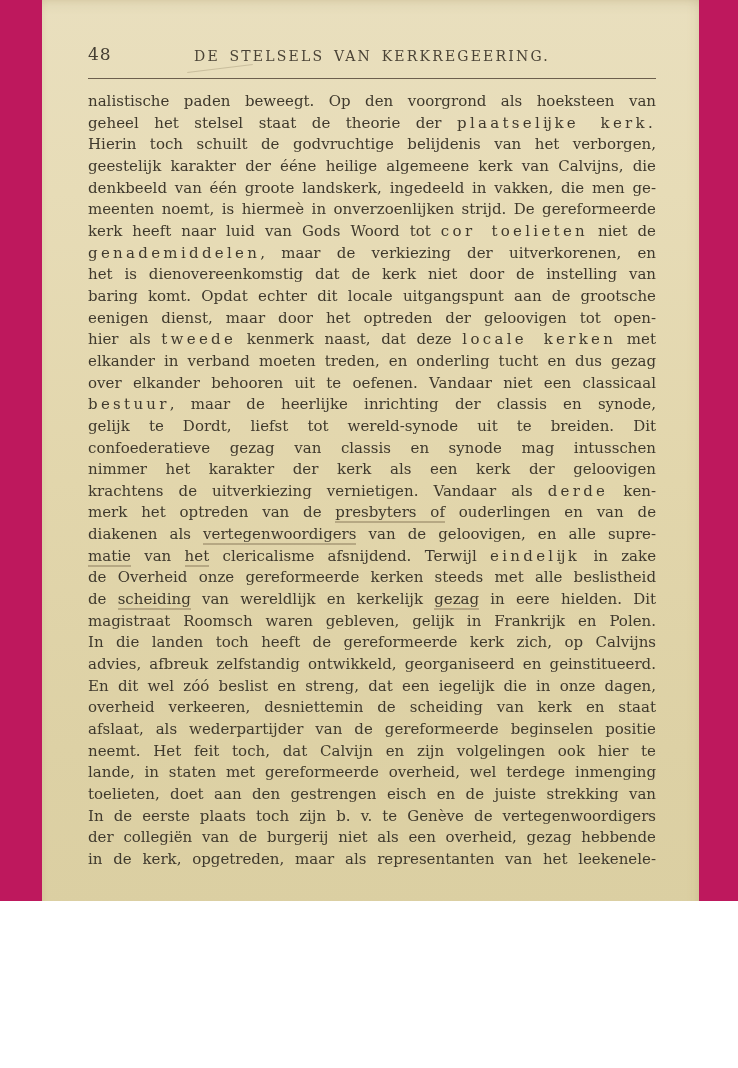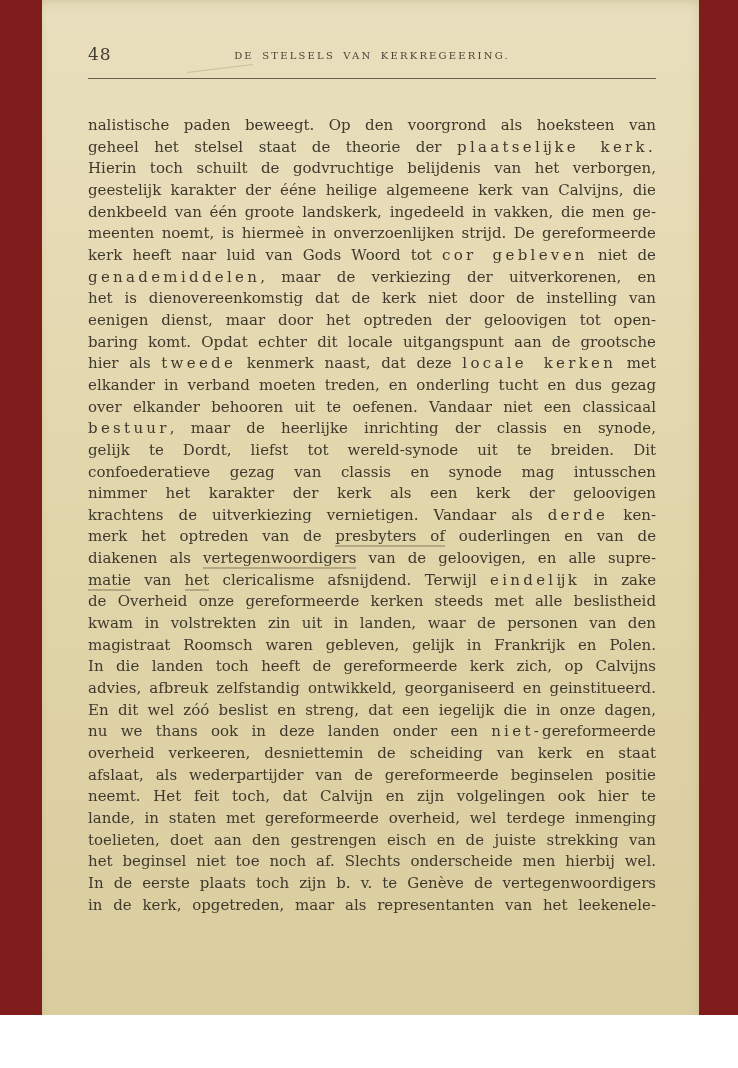--- a/index.html
+++ b/index.html
@@ -3,22 +3,22 @@
 <meta charset="utf-8">
 <style>
   html, body {
     margin: 0;
     padding: 0;
     background: #ffffff;
   }
   .scan {
     position: relative;
     width: 738px;
-    height: 1015px;
-    background: #7f1d1d;
+    height: 901px;
+    background: #be185d;
     overflow: hidden;
     font-family: "DejaVu Serif", serif;
   }
   .paper {
     position: absolute;
     left: 42px;
     top: 0;
     width: 657px;
     height: 1068px;
     background: linear-gradient(180deg, #e9dfbe 0%, #e7dcb7 18%, #e2d6ac 45%, #ddd1a5 70%, #d9cd9f 100%);
@@ -38,42 +38,42 @@
   .page-number {
     position: absolute;
     left: 0;
     top: -2px;
     font-size: 17px;
     letter-spacing: 1px;
     color: #453f33;
   }
   .running-title {
     text-align: center;
-    font-size: 10px;
+    font-size: 14px;
     letter-spacing: 2.2px;
     word-spacing: 3px;
     color: #4a4336;
   }
   .head-rule {
     margin-top: 12px;
     height: 0;
     border-top: 1.6px solid #56493a;
     opacity: 0.85;
   }
   .scratch {
     position: absolute;
     left: 145px;
     top: 68px;
     width: 66px;
     height: 1px;
     background: rgba(92,76,50,0.22);
     transform: rotate(-7deg);
   }
   .text-block {
-    margin-top: 36px;
+    margin-top: 12px;
     width: 568px;
     font-size: 15px;
     color: #3f392d;
   }
   .line {
     height: 21.66px;
     line-height: 21.66px;
     text-align: justify;
     text-align-last: justify;
     text-justify: inter-word;
@@ -99,46 +99,45 @@
     </div>
     <div class="scratch"></div>
     <div class="head-rule"></div>
     <div class="text-block">
         <div class="line"><span>nalistische paden beweegt. Op den voorgrond als hoeksteen van</span></div>
         <div class="line"><span>geheel het stelsel staat de theorie der </span><span class="sperr">plaatselĳke kerk.</span></div>
         <div class="line"><span>Hierin toch schuilt de godvruchtige belijdenis van het verborgen,</span></div>
         <div class="line"><span>geestelijk karakter der ééne heilige algemeene kerk van Calvijns, die</span></div>
         <div class="line"><span>denkbeeld van één groote landskerk, ingedeeld in vakken, die men ge-</span></div>
         <div class="line"><span>meenten noemt, is hiermeè in onverzoenlijken strijd. De gereformeerde</span></div>
-        <div class="line"><span>kerk heeft naar luid van Gods Woord tot </span><span class="sperr">cor gebleven</span><span> niet de</span></div>
+        <div class="line"><span>kerk heeft naar luid van Gods Woord tot </span><span class="sperr">cor toelieten</span><span> niet de</span></div>
         <div class="line"><span class="sperr">genademiddelen</span><span>, maar de verkiezing der uitverkorenen, en</span></div>
         <div class="line"><span>het is dienovereenkomstig dat de kerk niet door de instelling van</span></div>
+        <div class="line"><span>baring komt. Opdat echter dit locale uitgangspunt aan de grootsche</span></div>
         <div class="line"><span>eenigen dienst, maar door het optreden der geloovigen tot open-</span></div>
-        <div class="line"><span>baring komt. Opdat echter dit locale uitgangspunt aan de grootsche</span></div>
         <div class="line"><span>hier als </span><span class="sperr">tweede</span><span> kenmerk naast, dat deze </span><span class="sperr">locale kerken</span><span> met</span></div>
         <div class="line"><span>elkander in verband moeten treden, en onderling tucht en dus gezag</span></div>
         <div class="line"><span>over elkander behooren uit te oefenen. Vandaar niet een classicaal</span></div>
         <div class="line"><span class="sperr">bestuur</span><span>, maar de heerlijke inrichting der classis en synode,</span></div>
         <div class="line"><span>gelijk te Dordt, liefst tot wereld-synode uit te breiden. Dit</span></div>
         <div class="line"><span>confoederatieve gezag van classis en synode mag intusschen</span></div>
         <div class="line"><span>nimmer het karakter der kerk als een kerk der geloovigen</span></div>
         <div class="line"><span>krachtens de uitverkiezing vernietigen. Vandaar als </span><span class="sperr">derde</span><span> ken-</span></div>
         <div class="line"><span>merk het optreden van de </span><span class="pencil">presbyters of</span><span> ouderlingen en van de</span></div>
         <div class="line"><span>diakenen als </span><span class="pencil">vertegenwoordigers</span><span> van de geloovigen, en alle supre-</span></div>
         <div class="line"><span class="pencil">matie</span><span> van </span><span class="pencil">het</span><span> clericalisme afsnijdend. Terwijl </span><span class="sperr">eindelĳk</span><span> in zake</span></div>
         <div class="line"><span>de Overheid onze gereformeerde kerken steeds met alle beslistheid</span></div>
-        <div class="line"><span>kwam in volstrekten zin uit in landen, waar de personen van den</span></div>
+        <div class="line"><span>de </span><span class="pencil">scheiding</span><span> van wereldlijk en kerkelijk </span><span class="pencil">gezag</span><span> in eere hielden. Dit</span></div>
         <div class="line"><span>magistraat Roomsch waren gebleven, gelijk in Frankrijk en Polen.</span></div>
         <div class="line"><span>In die landen toch heeft de gereformeerde kerk zich, op Calvijns</span></div>
         <div class="line"><span>advies, afbreuk zelfstandig ontwikkeld, georganiseerd en geinstitueerd.</span></div>
         <div class="line"><span>En dit wel zóó beslist en streng, dat een iegelijk die in onze dagen,</span></div>
-        <div class="line"><span>nu we thans ook in deze landen onder een </span><span class="sperr">niet-</span><span>gereformeerde</span></div>
         <div class="line"><span>overheid verkeeren, desniettemin de scheiding van kerk en staat</span></div>
         <div class="line"><span>afslaat, als wederpartijder van de gereformeerde beginselen positie</span></div>
         <div class="line"><span>neemt. Het feit toch, dat Calvijn en zijn volgelingen ook hier te</span></div>
         <div class="line"><span>lande, in staten met gereformeerde overheid, wel terdege inmenging</span></div>
         <div class="line"><span>toelieten, doet aan den gestrengen eisch en de juiste strekking van</span></div>
-        <div class="line"><span>het beginsel niet toe noch af. Slechts onderscheide men hierbij wel.</span></div>
         <div class="line"><span>In de eerste plaats toch zijn b. v. te Genève de vertegenwoordigers</span></div>
+        <div class="line"><span>der collegiën van de burgerij niet als een overheid, gezag hebbende</span></div>
         <div class="line"><span>in de kerk, opgetreden, maar als representanten van het leekenele-</span></div>
       </div>
   </div>
 </div>
 
 </body></html>

